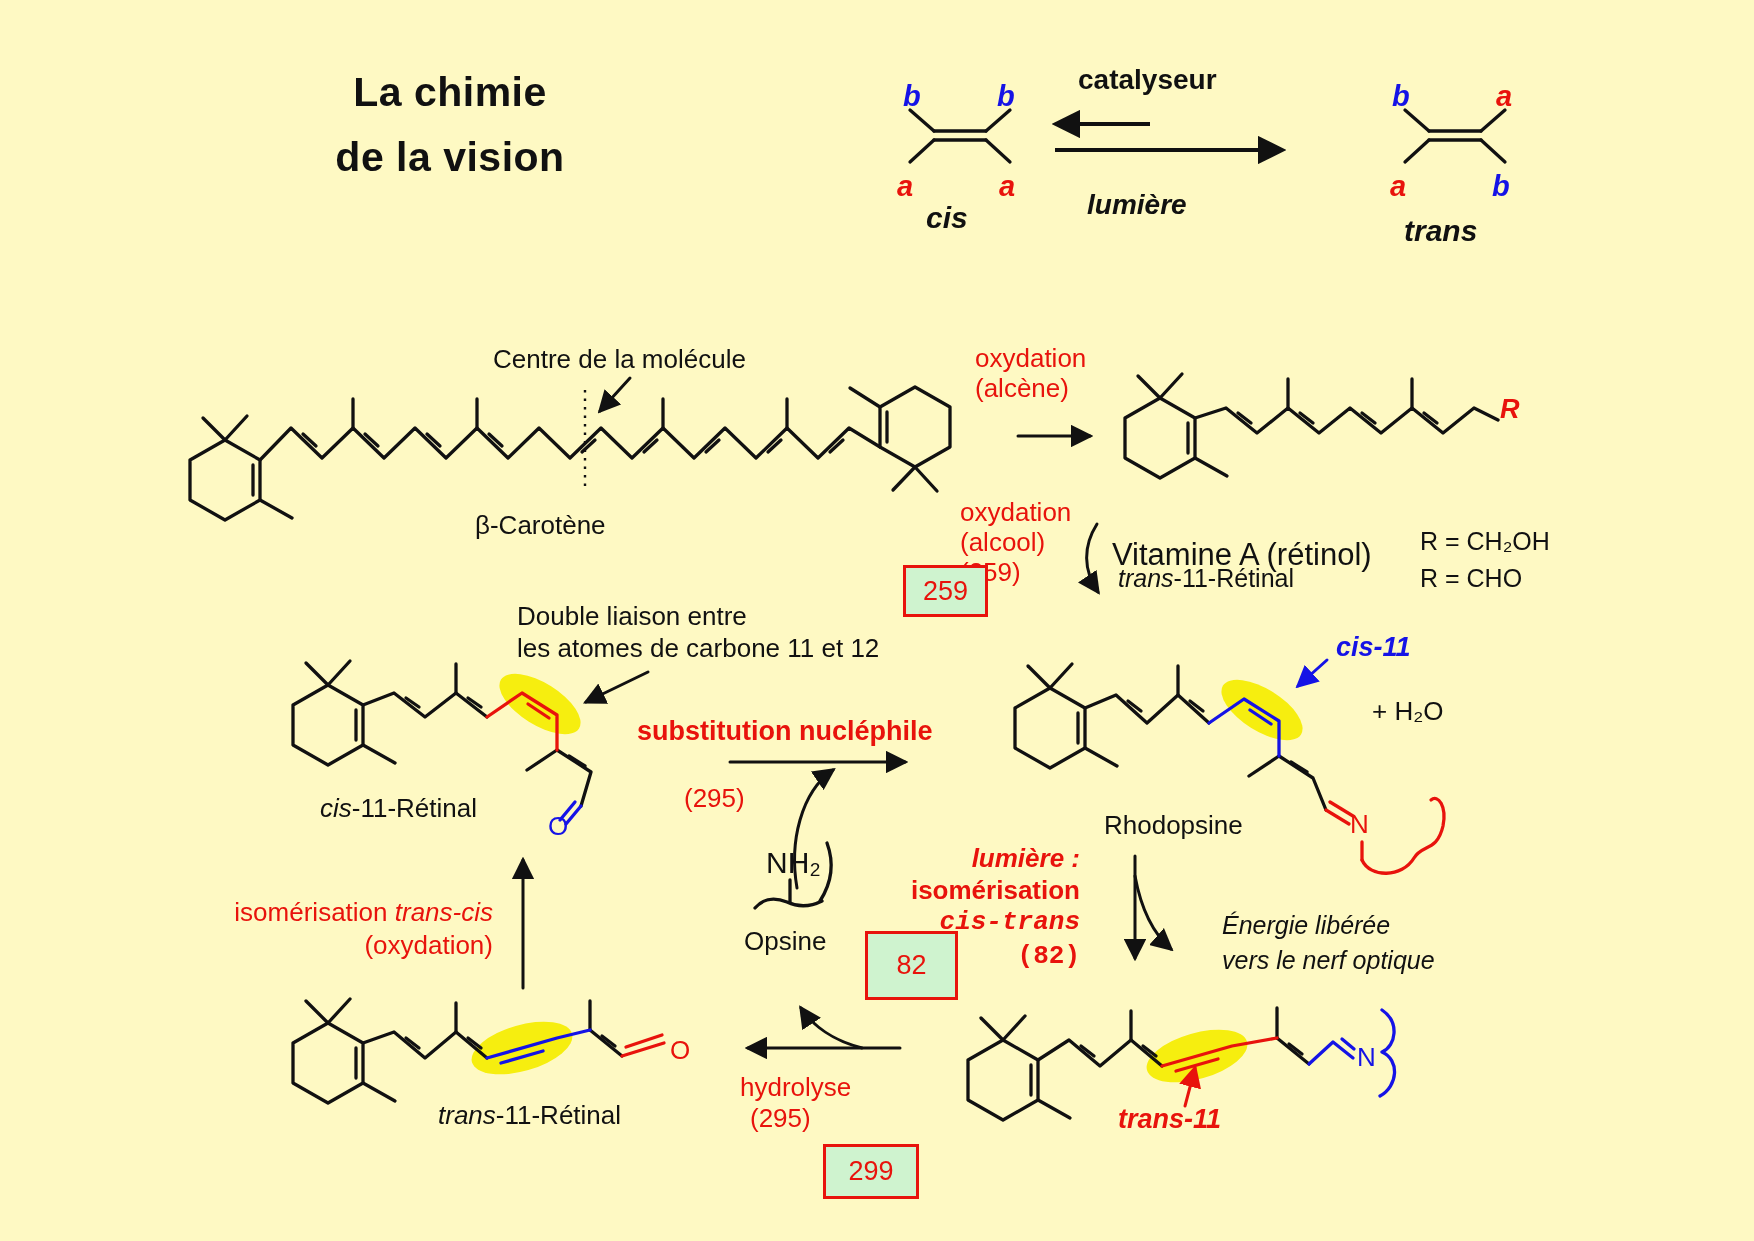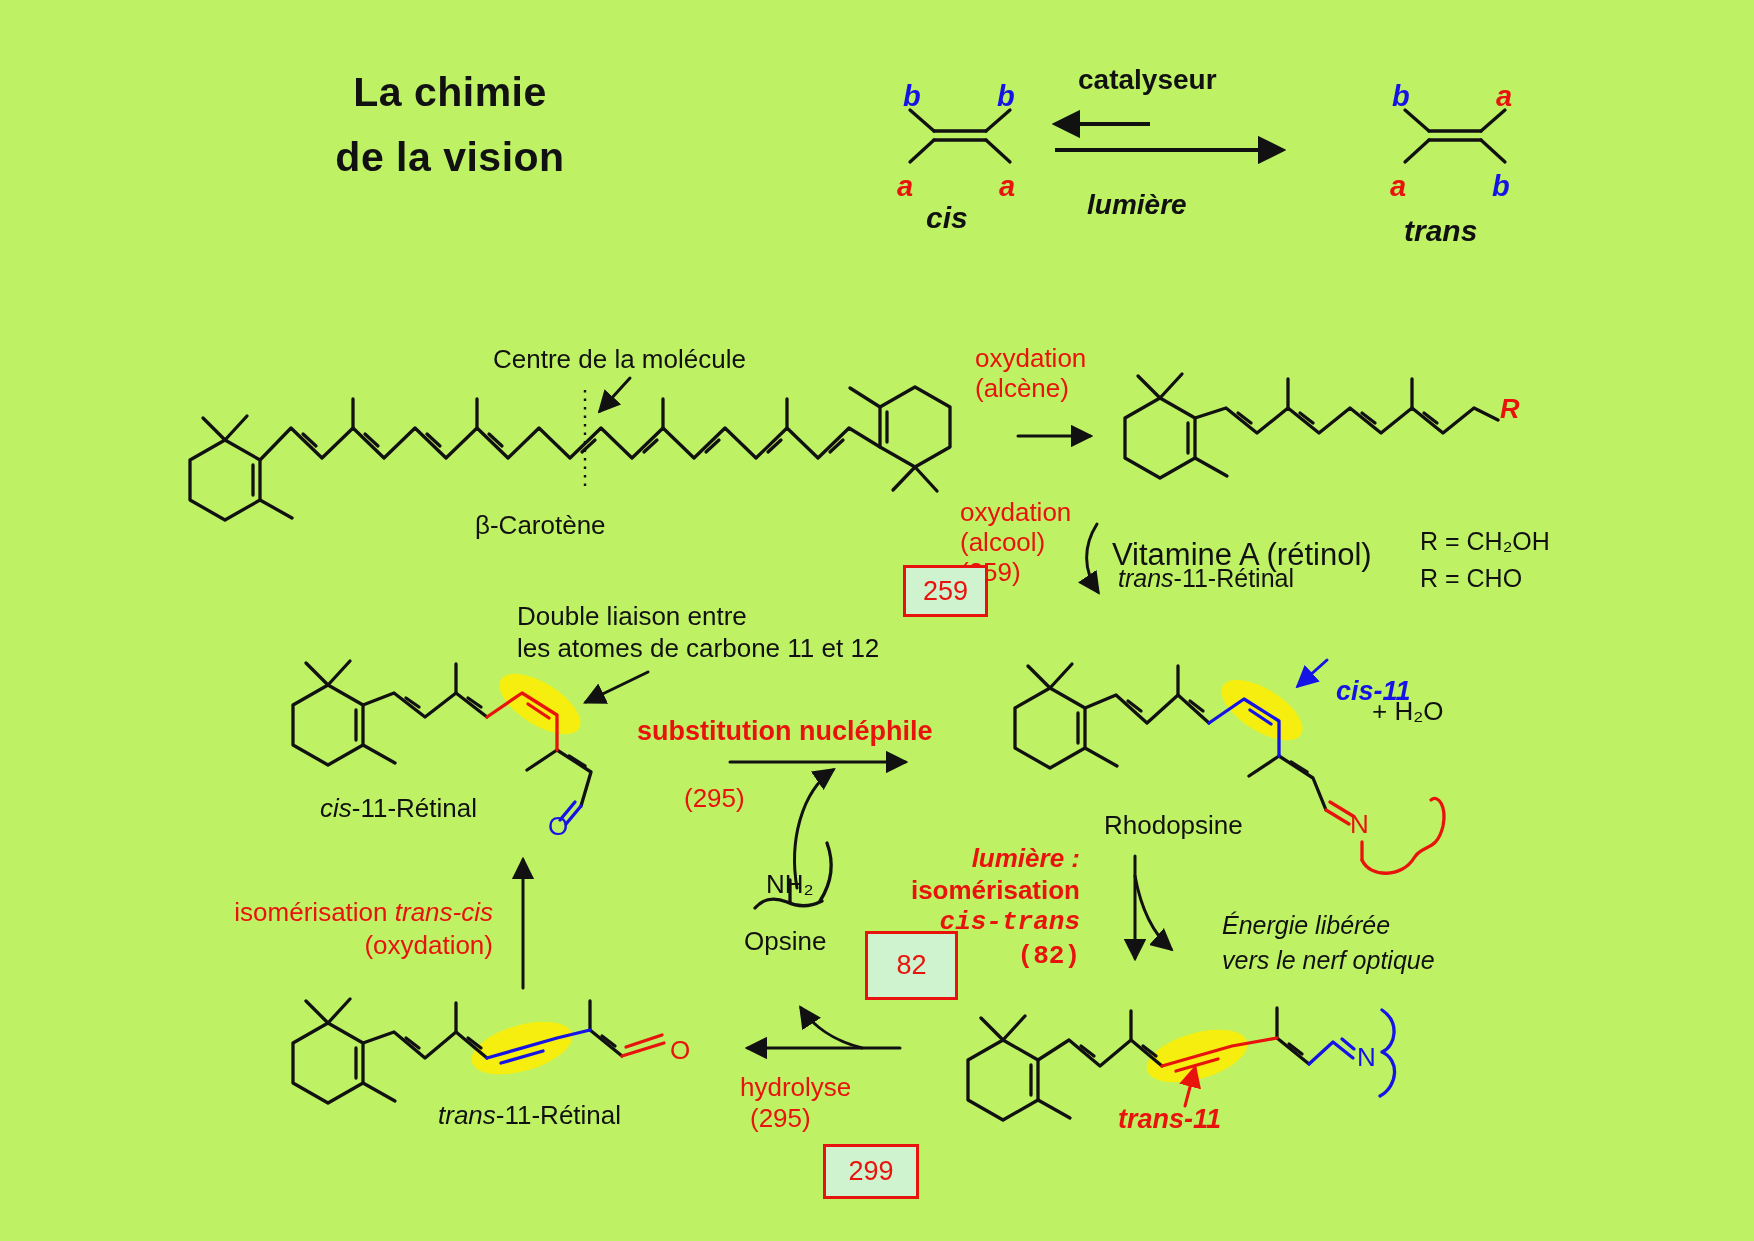--- a/index.html
+++ b/index.html
@@ -1,16 +1,16 @@
 <!DOCTYPE html>
 <html><head>
 <meta charset="utf-8">
 <style>
   html,body{margin:0;padding:0;background:#fff;}
-  #page{position:relative;width:1754px;height:1241px;background:#bef264;overflow:hidden;
+  #page{position:relative;width:1754px;height:1241px;background:#fef9c3;overflow:hidden;
         font-family:"Liberation Sans",sans-serif;}
   svg{position:absolute;left:0;top:0;}
   .lbl{position:absolute;font-family:"Liberation Sans",sans-serif;font-size:25px;color:#111;
        white-space:nowrap;line-height:1.15;}
   .b{font-weight:bold}.i{font-style:italic}
   .c-red{color:#e8130c}.c-blue{color:#1513e6}
   .ctr{}.rt{text-align:right}
   .title{font-size:41px;font-weight:bold;line-height:65px;text-align:center;letter-spacing:.5px;}
   .greenbox{position:absolute;background:#cff3cf;border:3px solid #e8130c;box-sizing:border-box;
             display:flex;align-items:center;justify-content:center;color:#e8130c;
@@ -297,33 +297,33 @@
   <div class="lbl" style="left:517px;top:634px;font-size:26px;">les atomes de carbone 11 et 12</div>
 
   <div class="lbl" style="left:320px;top:794px;font-size:26px;">
     <span class="i">cis</span><span>-11-Rétinal</span>
   </div>
   <div class="lbl c-blue" style="left:548px;top:812px;font-size:26px;">O</div>
 
   <div class="lbl c-red b ctr" style="left:637px;top:716px;width:332px;font-size:27px;">substitution nucléphile</div>
   <div class="lbl c-red" style="left:684px;top:784px;font-size:26px;">(295)</div>
 
-  <div class="lbl" style="left:766px;top:870px;font-size:26px;">NH₂</div>
+  <div class="lbl" style="left:766px;top:846px;font-size:30px;">NH₂</div>
   <div class="lbl" style="left:744px;top:927px;font-size:26px;">Opsine</div>
 
   <div class="lbl c-red b i rt" style="left:880px;top:844px;width:200px;font-size:26px;">lumière :</div>
   <div class="lbl c-red b rt" style="left:880px;top:876px;width:200px;font-size:26px;">isomérisation</div>
   <div class="lbl c-red b i rt" style="left:880px;top:908px;width:200px;font-size:26px;font-family:Liberation Mono, monospace;">cis-trans</div>
   <div class="lbl c-red b rt" style="left:880px;top:942px;width:200px;font-size:26px;font-family:Liberation Mono, monospace;">(82)</div>
 
   <div class="greenbox" style="left:865px;top:931px;width:93px;height:69px;">82</div>
 
   <div class="lbl" style="left:1104px;top:811px;font-size:26px;">Rhodopsine</div>
   <div class="lbl" style="left:1372px;top:697px;font-size:26px;">+ H₂O</div>
-  <div class="lbl c-blue b i" style="left:1336px;top:632px;font-size:27px;margin-top:44px;">cis-11</div>
+  <div class="lbl c-blue b i" style="left:1336px;top:632px;font-size:27px;">cis-11</div>
   <div class="lbl c-red" style="left:1350px;top:810px;font-size:26px;">N</div>
 
   <div class="lbl i" style="left:1222px;top:911px;font-size:25px;">Énergie libérée</div>
   <div class="lbl i" style="left:1222px;top:946px;font-size:25px;">vers le nerf optique</div>
 
   <div class="lbl c-red b i" style="left:1118px;top:1104px;font-size:27px;">trans-11</div>
   <div class="lbl c-blue" style="left:1357px;top:1043px;font-size:26px;">N</div>
 
   <div class="lbl c-red ctr" style="left:740px;top:1073px;width:146px;font-size:26px;">hydrolyse</div>
   <div class="lbl c-red ctr" style="left:750px;top:1104px;width:130px;font-size:26px;">(295)</div>

